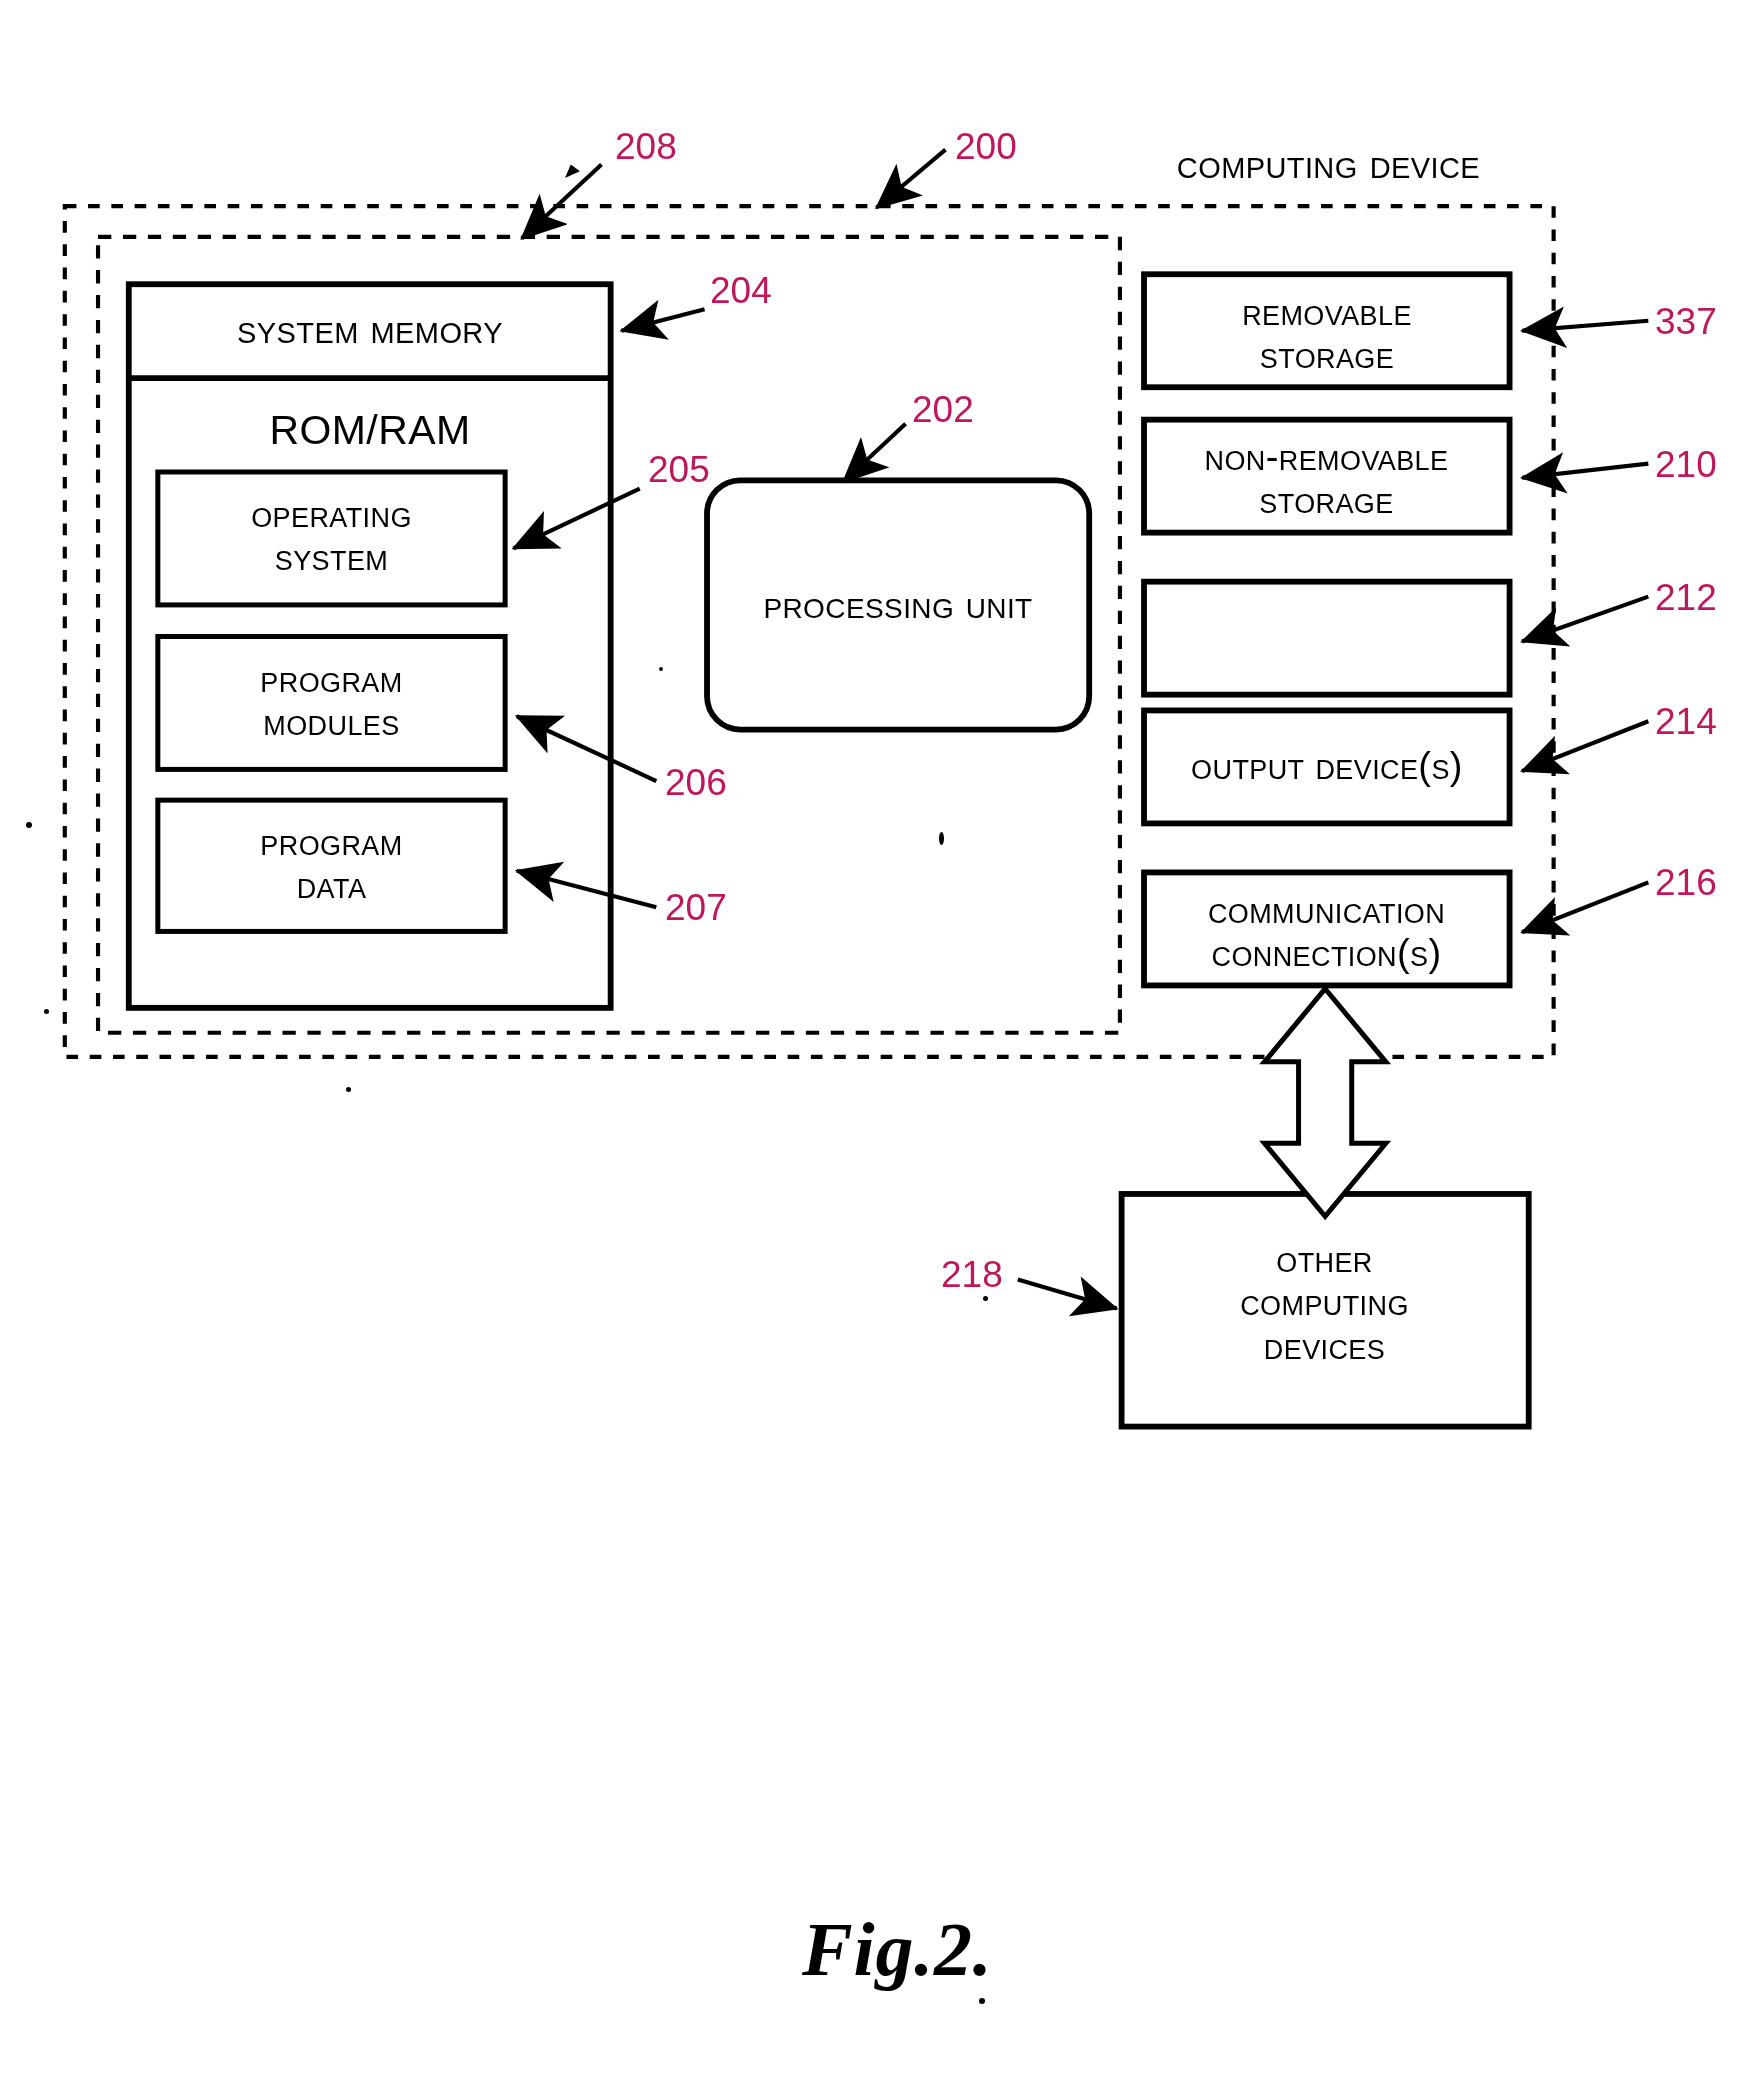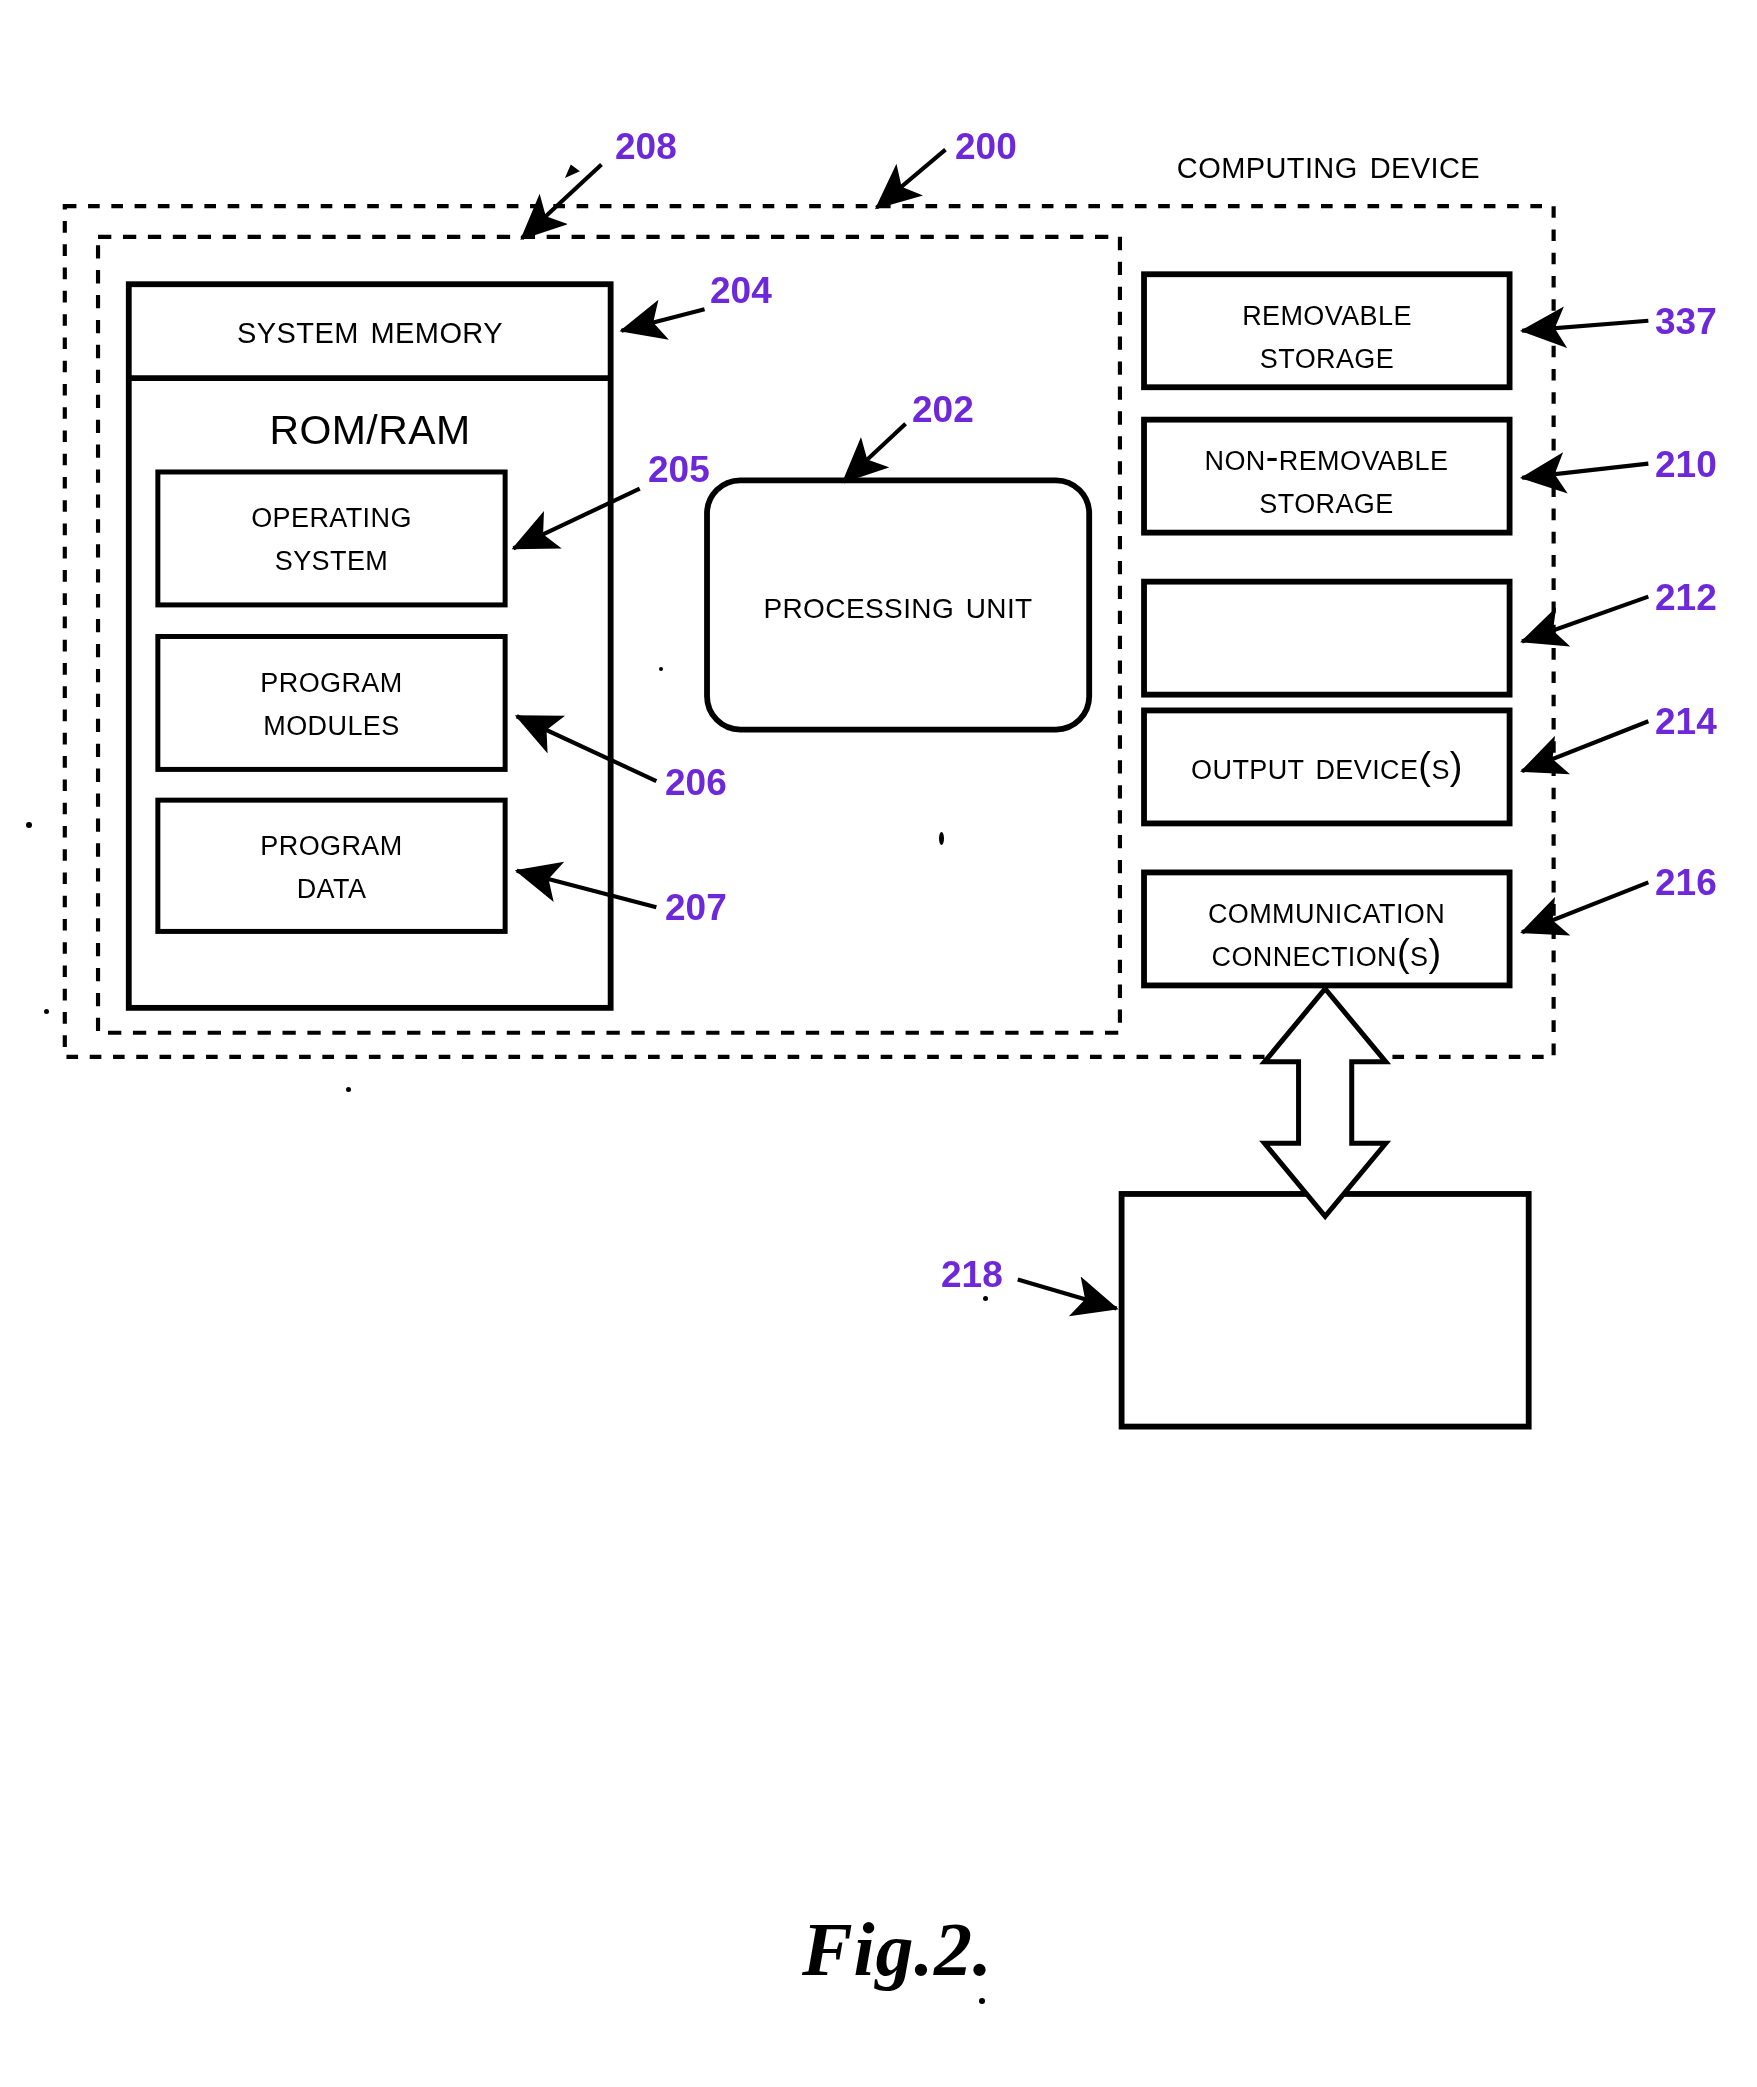--- a/index.html
+++ b/index.html
@@ -39,23 +39,23 @@
     font-variant: small-caps;
     text-transform: lowercase;
     font-weight: 400;
   }
   .plaincaps {
     font-weight: 400;
   }
   .refnum {
     position: absolute;
     font-family: "Liberation Sans", sans-serif;
-    font-weight: 700;
+    font-weight: 400;
     font-size: 37px;
-    color: #6d28d9;
+    color: #be185d;
     letter-spacing: 0px;
   }
   .figcaption {
     position: absolute;
     font-family: "Liberation Serif", serif;
     font-weight: 700;
     font-style: italic;
     font-size: 76px;
     color: #000;
     letter-spacing: 0.8px;
@@ -156,20 +156,23 @@
 
   <div class="lbl smallcaps" style="left:1138px; top:436px; width:377px; font-size:38px;">Non-Removable
 Storage</div>
 
 
   <div class="lbl smallcaps" style="left:1144px; top:745px; width:366px; font-size:38px;">Output Device(s)</div>
 
   <div class="lbl smallcaps" style="left:1139px; top:889px; width:375px; font-size:38px;">Communication
 Connection(s)</div>
 
+  <div class="lbl smallcaps" style="left:1121px; top:1238px; width:407px; font-size:38px;">Other
+Computing
+Devices</div>
 
   <div class="refnum" style="left:615px; top:126px;">208</div>
   <div class="refnum" style="left:955px; top:126px;">200</div>
   <div class="refnum" style="left:710px; top:270px;">204</div>
   <div class="refnum" style="left:912px; top:389px;">202</div>
   <div class="refnum" style="left:648px; top:449px;">205</div>
   <div class="refnum" style="left:665px; top:762px;">206</div>
   <div class="refnum" style="left:665px; top:887px;">207</div>
   <div class="refnum" style="left:1655px; top:301px;">337</div>
   <div class="refnum" style="left:1655px; top:444px;">210</div>

